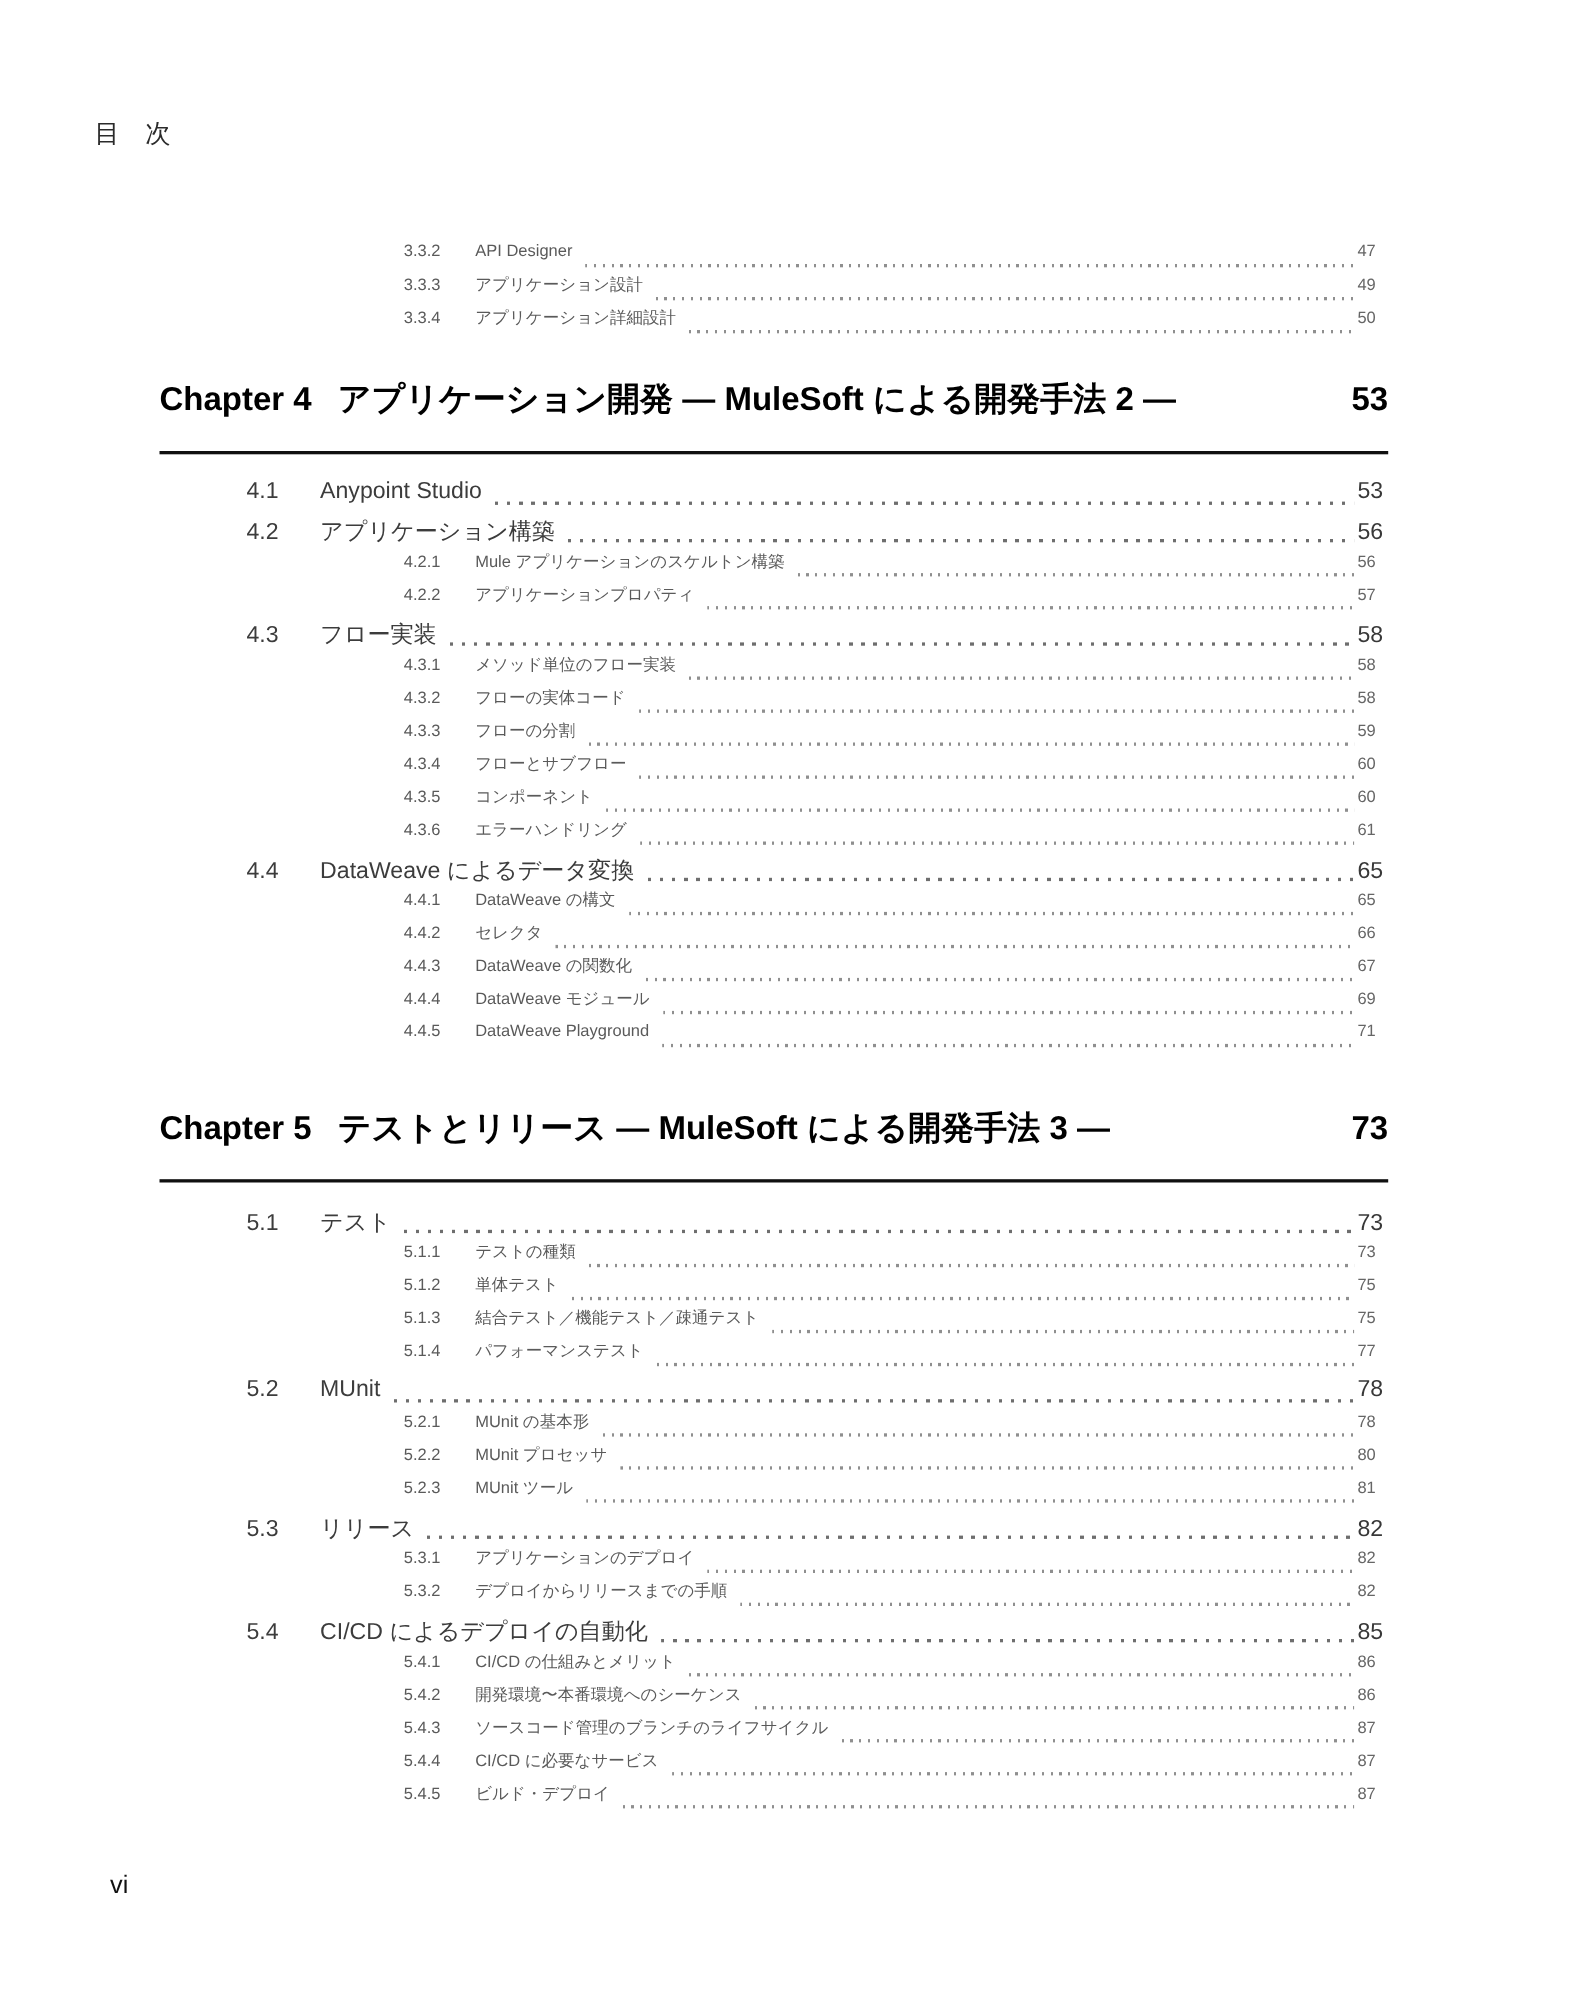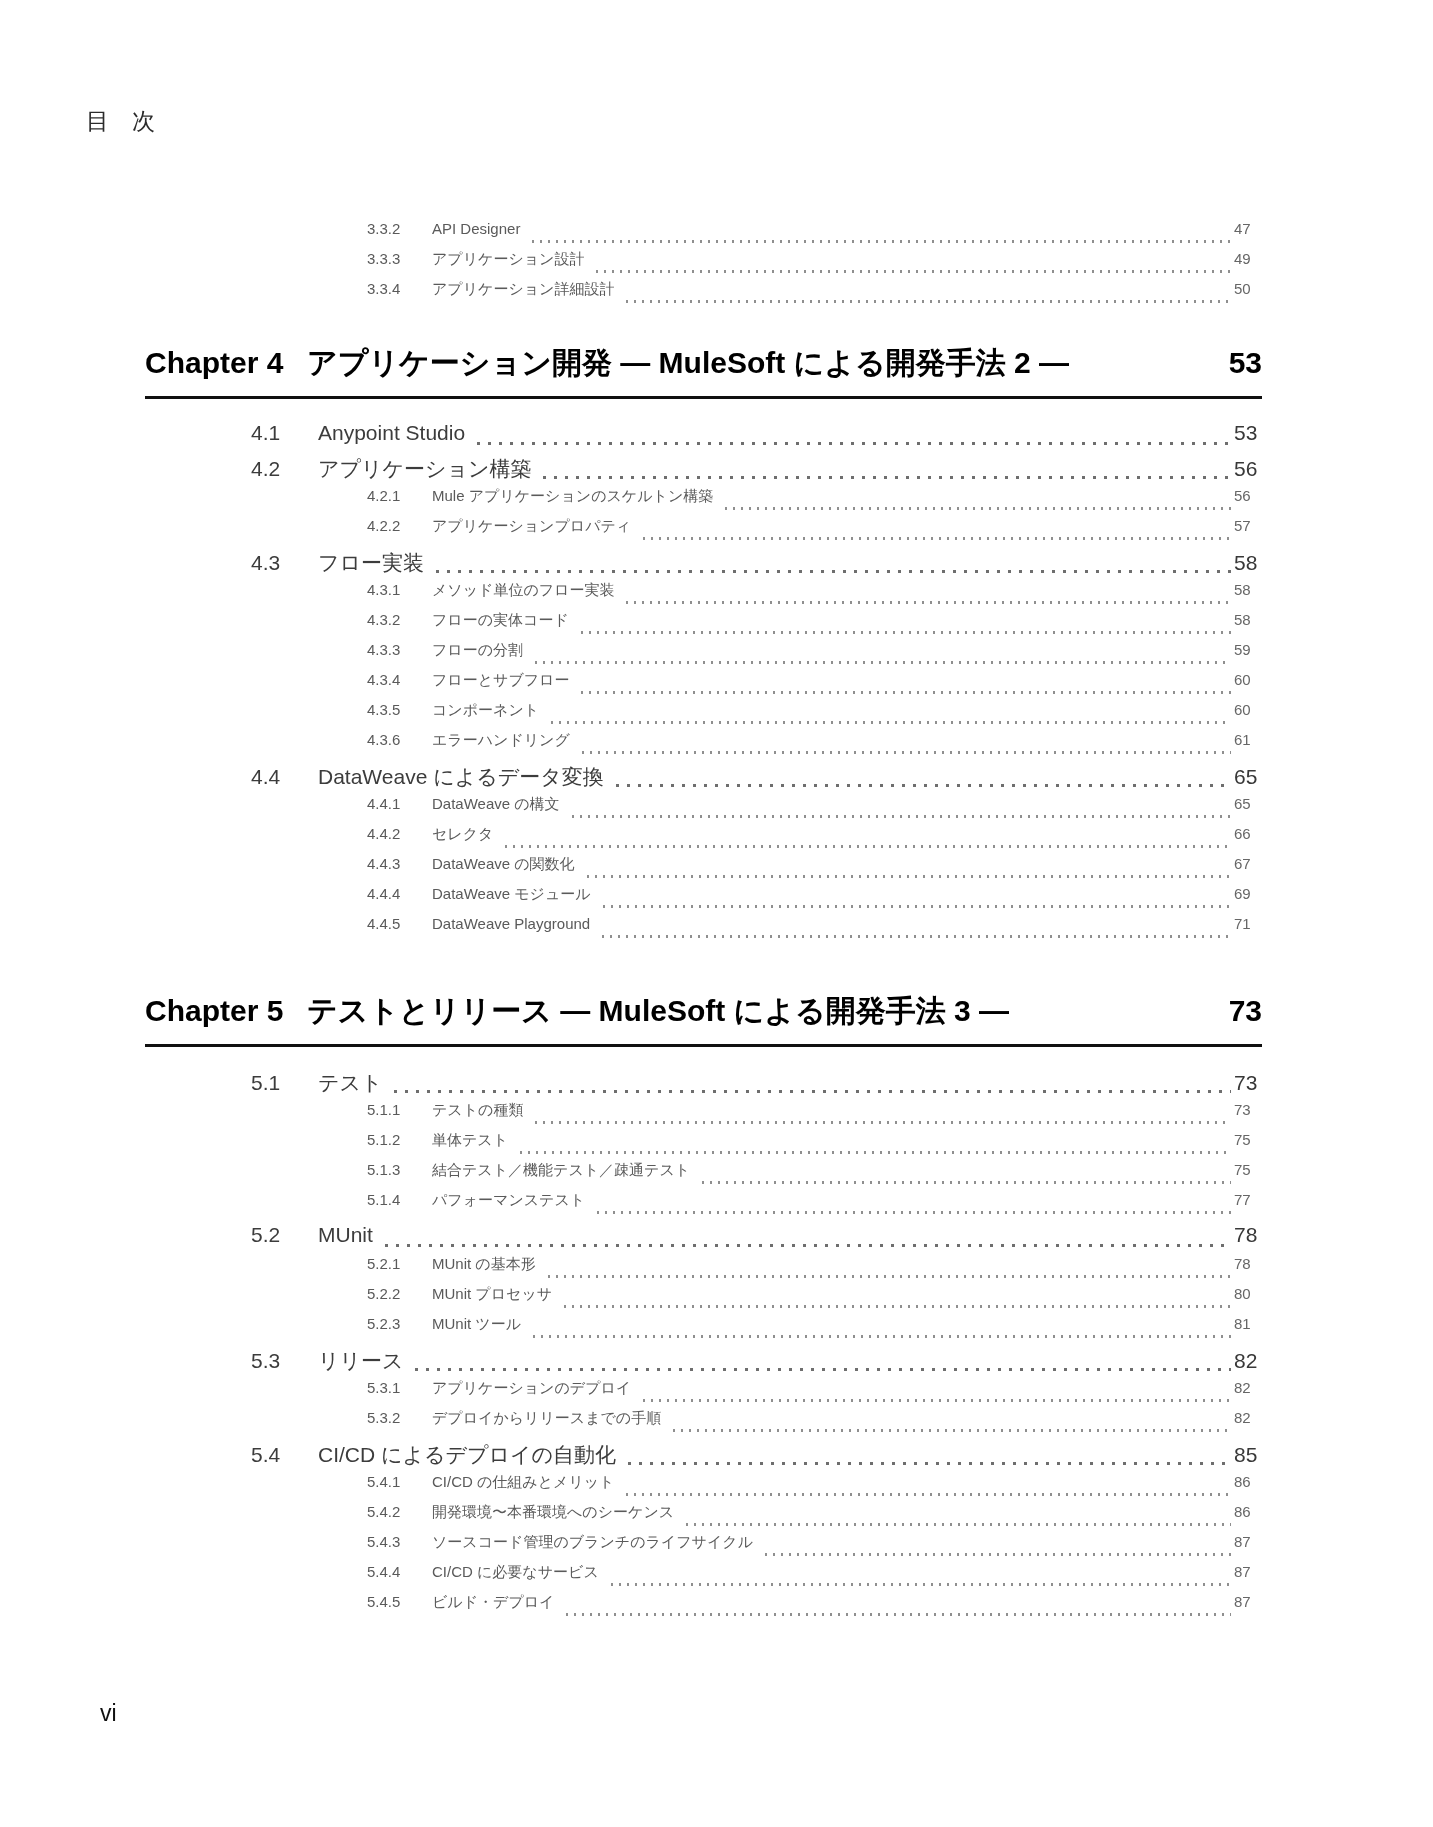--- a/index.html
+++ b/index.html
@@ -41,21 +41,21 @@
 
   #leading-entries {
     margin-top: 220px;
   }
 
   
   .chapter-heading {
     display: flex;
     align-items: baseline;
     margin-top: 46px;
-    padding-bottom: 12px;
+    padding-bottom: 26px;
     border-bottom: 3px solid #101010;
     font-weight: bold;
     font-size: 30px;
     color: #000;
     white-space: nowrap;
   }
   #chapters .chapter:first-child .chapter-heading {
     margin-top: 33px;
   }
   .ch-label { flex: none; width: 162px; }
@@ -74,21 +74,21 @@
     font-size: 21px;
     color: #3c3c3c;
     height: 32px;
     margin-top: 2px;
   }
   .toc-row.level-2 {
     font-size: 15px;
     color: #5a5a5a;
     height: 30px;
   }
-  .level-1 .num { flex: none; margin-left: 106px; width: 67px; }
+  .level-1 .num { flex: none; margin-left: 79px; width: 67px; }
   .level-2 .num { flex: none; margin-left: 222px; width: 65px; }
   .toc-row .label { flex: none; }
 
   .dots {
     flex: 1 1 auto;
     align-self: flex-end;
     height: 3px;
     margin: 0 3px 7px 12px;
     background-image: repeating-linear-gradient(to right, #8f8f8f 0 2px, transparent 2px 8px);
   }

